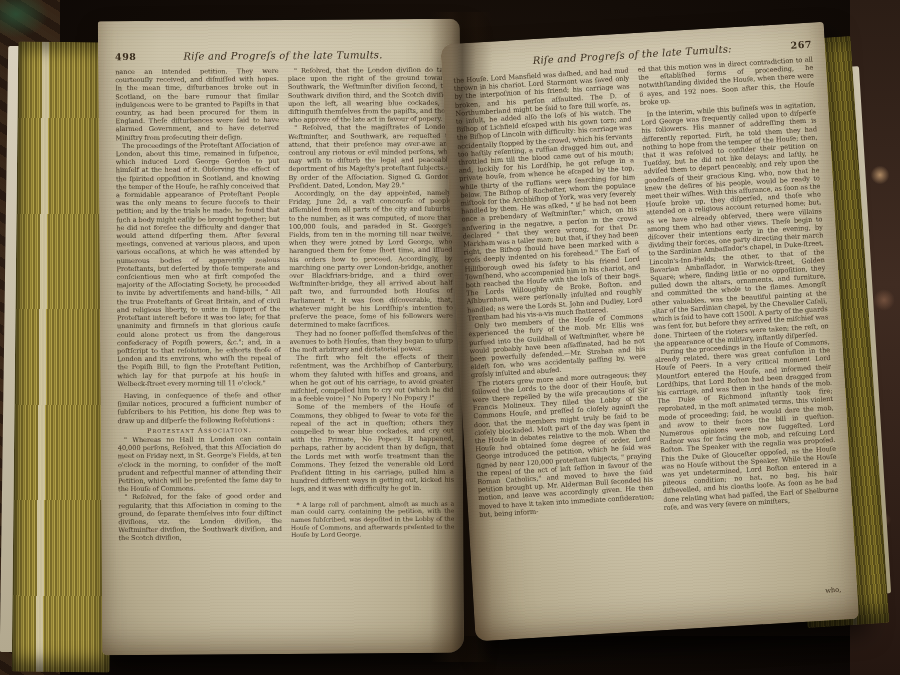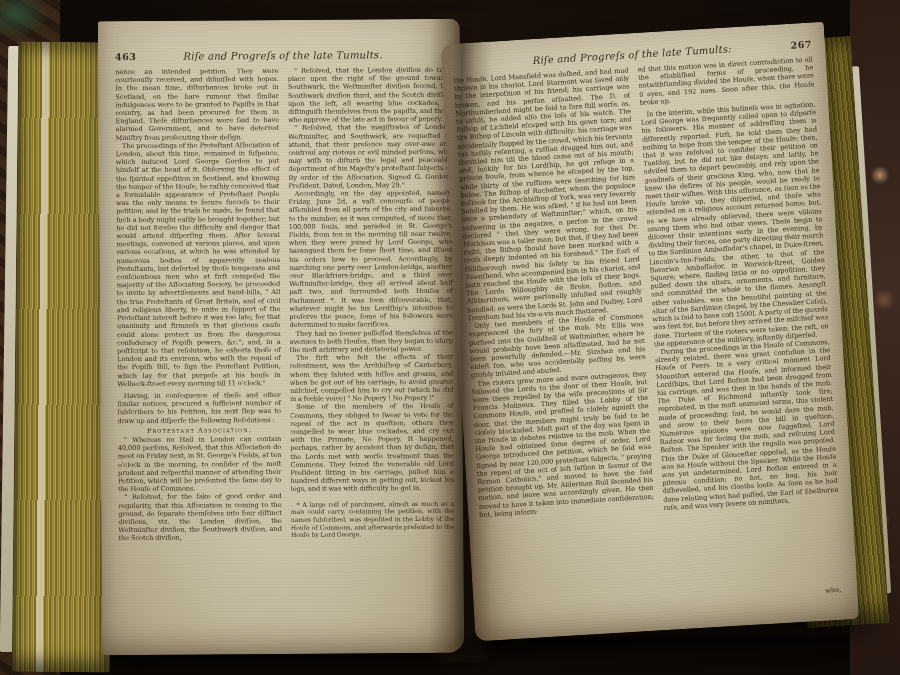--- a/index.html
+++ b/index.html
@@ -101,29 +101,29 @@
   <div class="cover-right"></div>
   <div class="board-edge-left"></div>
   <div class="board-edge-right"></div>
   <div class="gilt-left"></div>
   <div class="gilt-right"></div>
   <div class="top-edge"></div>
 
   <div class="page page-left">
     <div class="inner">
       <div class="header">
-        <span class="pagenum">463</span>
+        <span class="pagenum">498</span>
         <span class="runtitle">Riſe and Progreſs of the late Tumults.</span>
         <span class="pagenum"></span>
       </div>
       <div class="cols">
         <div class="col">
             <p class="para first">nance an intended petition.  They were courteouſly received, and diſmiſſed with hopes.  In the mean time, diſturbances broke out in Scotland, on the bare rumour that ſimilar indulgences were to be granted to Papiſts in that country, as had been procured for them in England. Theſe diſturbances were ſaid to have alarmed Government, and to have deterred Miniſtry from proſecuting their deſign.</p>
             <p class="para ">The proceedings of the Proteſtant Aſſociation of London, about this time, remained in ſuſpence, which induced Lord George Gordon to put himſelf at the head of it.  Obſerving the effect of the ſpirited oppoſition in Scotland, and knowing the temper of the Houſe, he raſhly conceived that a formidable appearance of Proteſtant People was the only means to ſecure ſucceſs to their petition; and by the trials he made, he found that ſuch a body might eaſily be brought together; but he did not foreſee the difficulty and danger that would attend diſperſing them.  After ſeveral meetings, convened at various places, and upon various occaſions, at which he was attended by numerous bodies of apparently zealous Proteſtants, but deſerted by thoſe temperate and conſcientious men who at firſt compoſed the majority of the Aſſociating Society, he proceeded to invite by advertiſements and hand-bills, " All the true Proteſtants of Great Britain, and of civil and religious liberty, to unite in ſupport of the Proteſtant intereſt before it was too late; for that unanimity and firmneſs in that glorious cauſe could alone protect us from the dangerous confederacy of Popiſh powers, &amp;c."; and, in a poſtſcript to that reſolution, he exhorts thoſe of London and its environs, who wiſh the repeal of the Popiſh Bill, to ſign the Proteſtant Petition, which lay for that purpoſe at his houſe in Welbeck-ſtreet every morning till 11 o'clock."</p>
-            <p class="para space">Having, in conſequence of theſe and other ſimilar notices, procured a ſufficient number of ſubſcribers to his Petition, his next ſtep was to draw up and diſperſe the following Reſolutions :</p>
+            <p class="para space">Having, in conſequence of theſe and other ſimilar notices, procured a ſufficient number of ſubſcribers to his Petition, his done ſtep was to draw up and diſperſe the following Reſolutions :</p>
             <p class="para center">Protestant Association.</p>
             <p class="para ">" Whereas no Hall in London can contain 40,000 perſons, Reſolved, that this Aſſociation do meet on Friday next, in St. George's Fields, at ten o'clock in the morning, to conſider of the moſt prudent and reſpectful manner of attending their Petition, which will be preſented the ſame day to the Houſe of Commons.</p>
             <p class="para ">" Reſolved, for the ſake of good order and regularity, that this Aſſociation in coming to the ground, do ſeparate themſelves into four diſtinct diviſions, viz. the London diviſion, the Weſtminſter diviſion, the Southwark diviſion, and the Scotch diviſion,</p>
           </div>
         <div class="col">
             <p class="para ">" Reſolved, that the London diviſion do take place upon the right of the ground towards Southwark, the Weſtminſter diviſion ſecond, the Southwark diviſion third, and the Scotch diviſion upon the left, all wearing blue cockades, to diſtinguiſh themſelves from the papiſts, and thoſe who approve of the late act in favour of popery.</p>
             <p class="para ">" Reſolved, that the magiſtrates of London, Weſtminſter, and Southwark, are requeſted to attend, that their preſence may over-awe and controul any riotous or evil minded perſons, who may wiſh to diſturb the legal and peaceable deportment of his Majeſty's proteſtant ſubjects.—By order of the Aſſociation.  Signed G. Gordon, Preſident.  Dated, London, May 29."</p>
             <p class="para ">Accordingly, on the day appointed, namely, Friday, June 2d, a vaſt concourſe of people aſſembled from all parts of the city and ſuburbs, to the number, as it was computed, of more than 100,000 ſouls, and paraded in St. George's Fields, from ten in the morning till near twelve, when they were joined by Lord George, who harangued them for ſome ſhort time, and iſſued his orders how to proceed.  Accordingly, by marching one party over London-bridge, another over Blackfriars-bridge, and a third over Weſtminſter-bridge, they all arrived about half paſt two, and ſurrounded both Houſes of Parliament *.  It was ſoon diſcoverable, that, whatever might be his Lordſhip's intention to preſerve the peace, ſome of his followers were determined to make ſacrifices.</p>
             <p class="para ">They had no ſooner poſſeſſed themſelves of the avenues to both Houſes, than they began to uſurp the moſt arbitrary and dictatorial power.</p>
             <p class="para ">The firſt who felt the effects of their reſentment, was the Archbiſhop of Canterbury, whom they ſaluted with hiſſes and groans, and when he got out of his carriage, to avoid greater miſchief, compelled him to cry out (which he did in a feeble voice) " No Popery ! No Popery !"</p>

